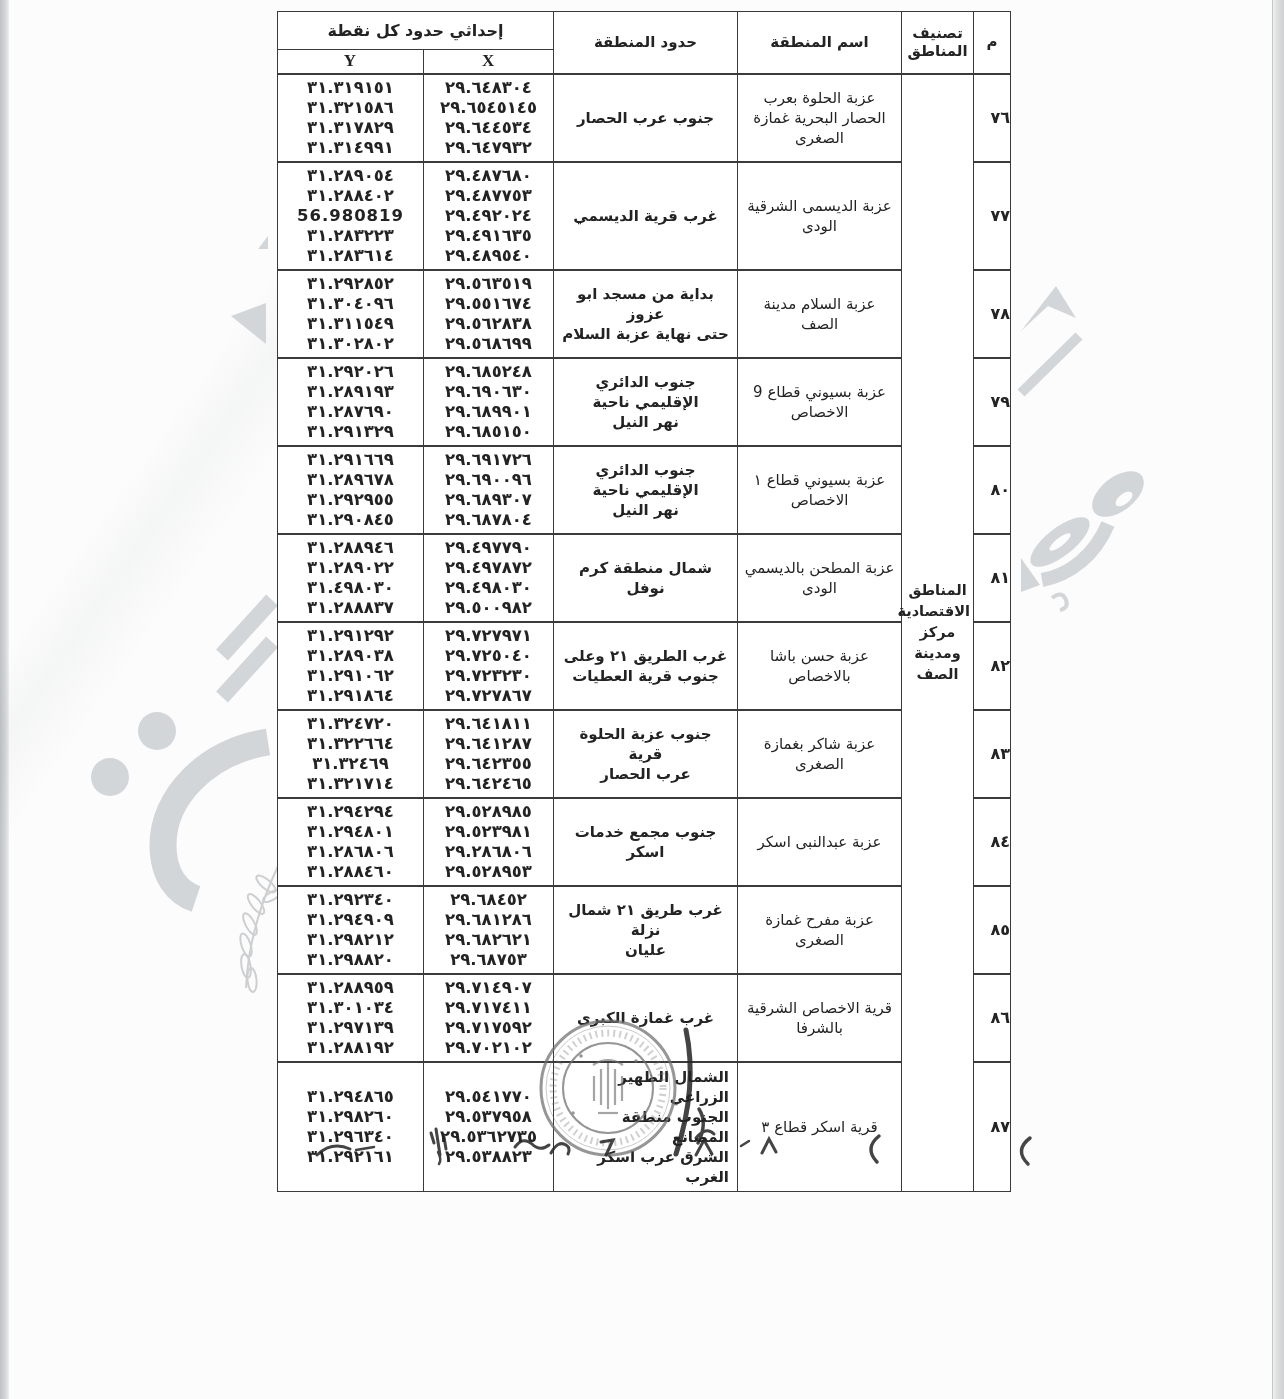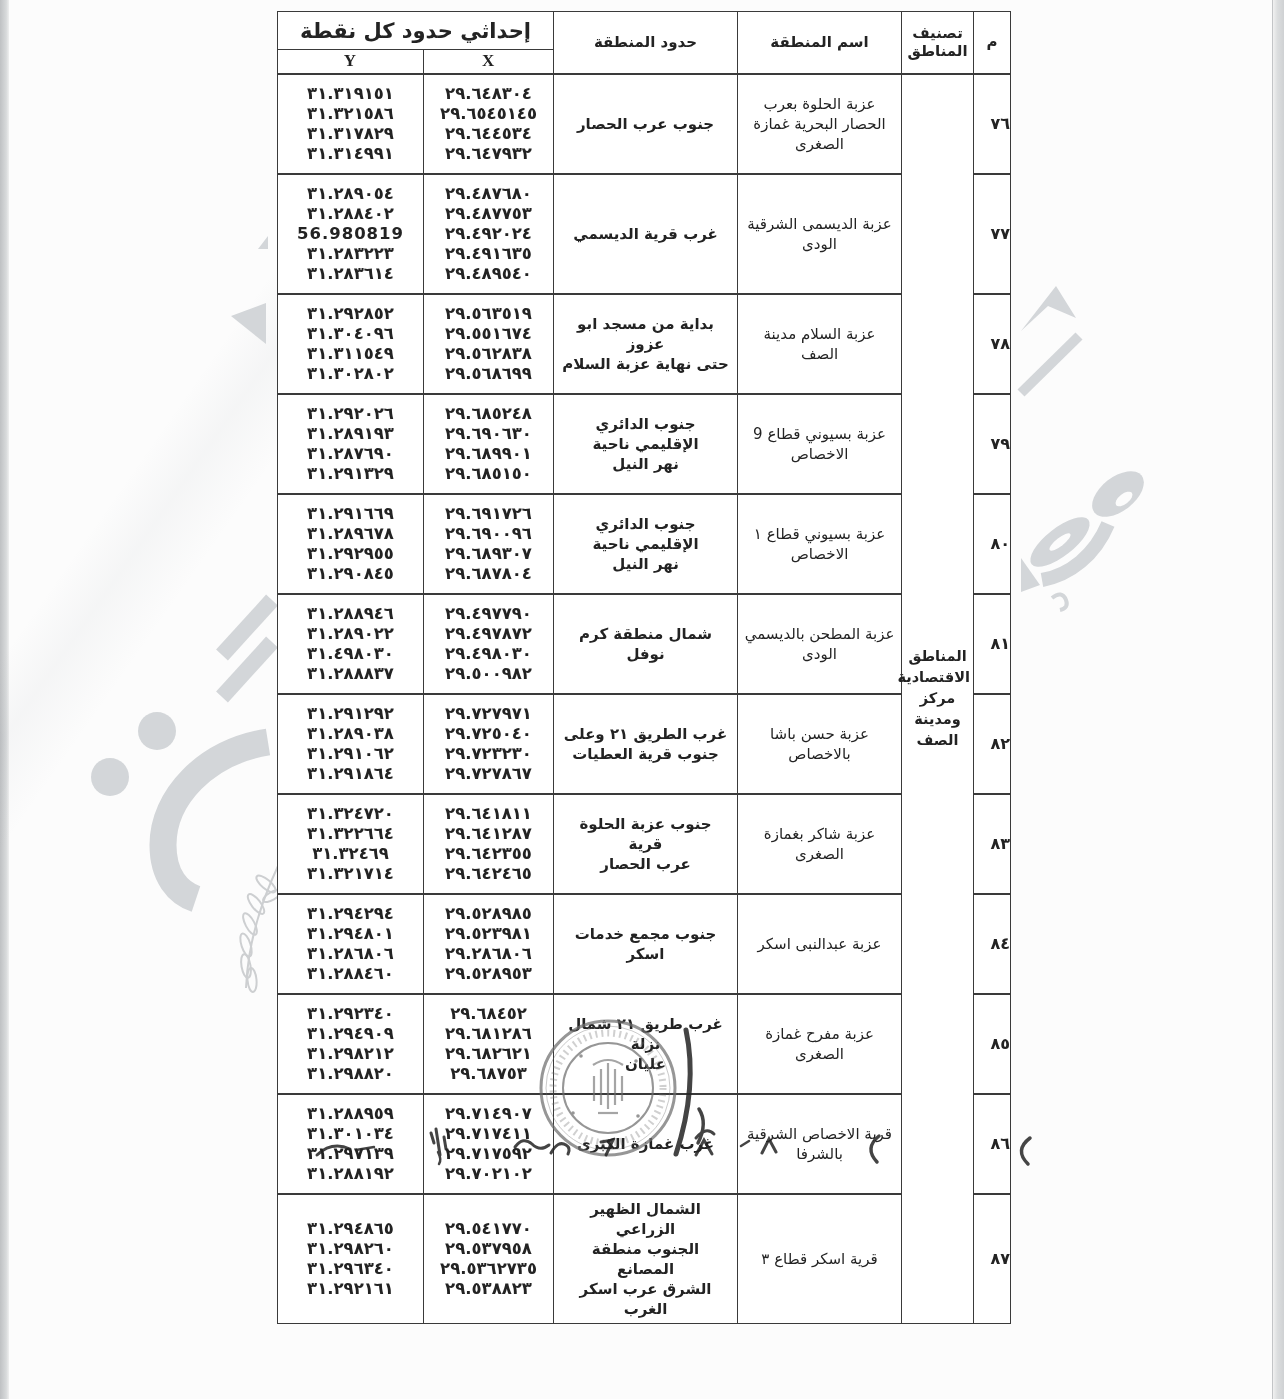--- a/index.html
+++ b/index.html
@@ -16,30 +16,30 @@
     background:linear-gradient(125deg,rgba(255,255,255,0) 43%,rgba(120,130,140,0.055) 50%,rgba(255,255,255,0) 59%);}
   svg.layer{position:absolute;left:0;top:0;pointer-events:none;}
   .wm{fill:var(--watermark);stroke:none;}
   .wm-s{stroke:var(--watermark);fill:none;}
   .wm-line{stroke:#cdcfd1;fill:none;}
   table.doc{position:absolute;left:277px;top:11px;width:733px;border-collapse:collapse;
     background:#fff;table-layout:fixed;color:var(--table-ink);z-index:2;}
   table.doc th,table.doc td{border:1.5px solid var(--border);vertical-align:middle;}
   table.doc tr{page-break-inside:avoid;}
   table.doc thead th{font-weight:bold;text-align:center;}
-  th.h-coords{font-size:21px;height:38px;}
+  th.h-coords{font-size:16px;height:38px;}
   th.h-xy{font-family:"Liberation Serif",serif;font-size:17px;height:24px;letter-spacing:1px;}
   th.h-other{font-size:15px;line-height:18px;}
   td{border-top:2.2px solid var(--border) !important;}
   td.c-index{font-size:16px;font-weight:bold;}
   td.c-class{font-size:14.5px;font-weight:bold;text-align:center;line-height:21px;padding:4px 3px;}
   td.c-name{font-size:15px;font-weight:normal;text-align:center;line-height:20px;padding:4px 6px;}
   td.c-bounds{font-size:15px;font-weight:bold;text-align:center;line-height:20px;padding:4px 8px;}
-  td.c-bounds.right{}
-  td.c-coord{padding:9px 2px;}
+  td.c-bounds.right{text-align:right;}
+  td.c-coord{padding:3px 2px;}
   td.c-coord .num{direction:ltr;text-align:center;font-size:16.5px;font-weight:bold;
     line-height:20px;letter-spacing:1px;white-space:nowrap;}
   .stamp-svg{position:absolute;z-index:4;}
   .scribbles{z-index:5;}
   .sig{stroke:var(--scribble);fill:none;stroke-linecap:round;}
 </style>
 </head>
 <body>
 
 <div class="edge edge-left"></div>

